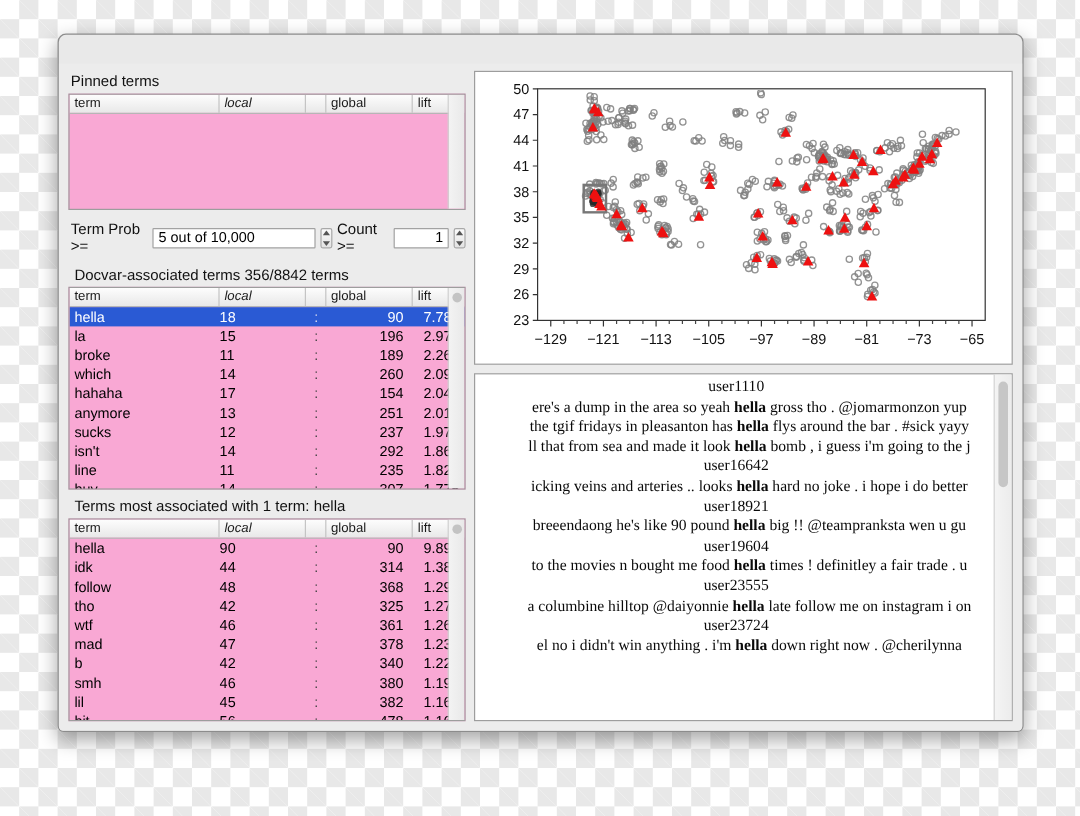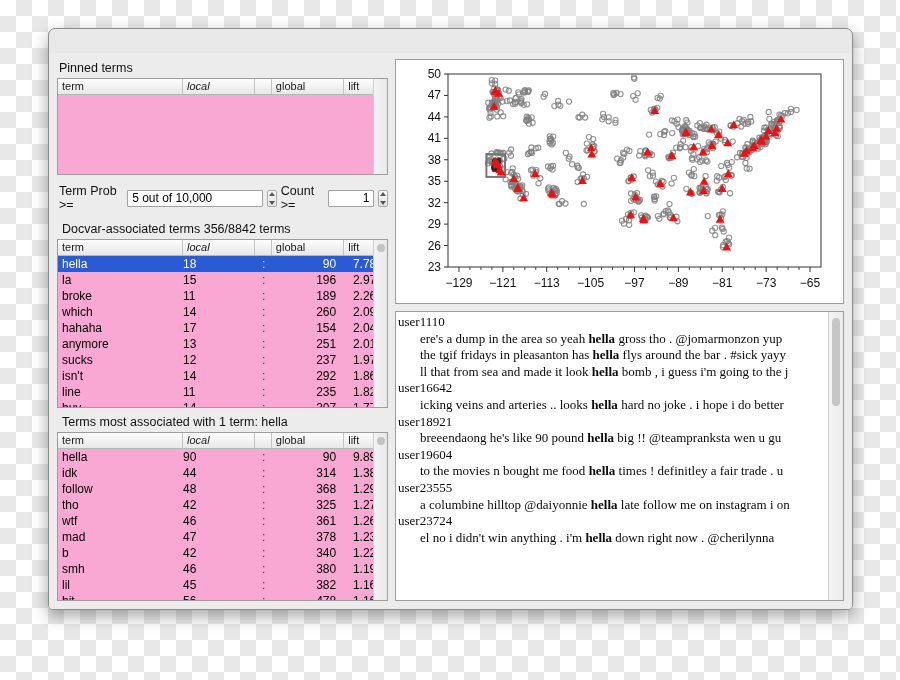--- a/index.html
+++ b/index.html
@@ -150,21 +150,21 @@
   #plotbox svg{display:block;}
   #textbox{
     margin-top:7px;flex:1;min-height:0;
     background:#fff;border:1px solid #9d9d9d;
     box-sizing:border-box;position:relative;overflow:hidden;
   }
   #textinner{
     position:absolute;left:0;top:0;right:14px;bottom:0;
     overflow:hidden;padding:2px 0 0 2px;
     font-family:"Liberation Serif", serif;
-    font-size:13px;color:#0a0a0a;line-height:16.6px;
+    font-size:13px;color:#0a0a0a;line-height:16.6px;text-align:center;
   }
   .docuser{white-space:nowrap;overflow:hidden;}
   .docline{white-space:nowrap;overflow:hidden;padding-left:22px;}
   .docline b{font-weight:bold;}
   #textscroll{
     position:absolute;right:0;top:0;bottom:0;width:14px;
     background:linear-gradient(to right,#f4f4f4,#ececec);
     border-left:1px solid #d2d2d2;
   }
   #textscroll .bar{

